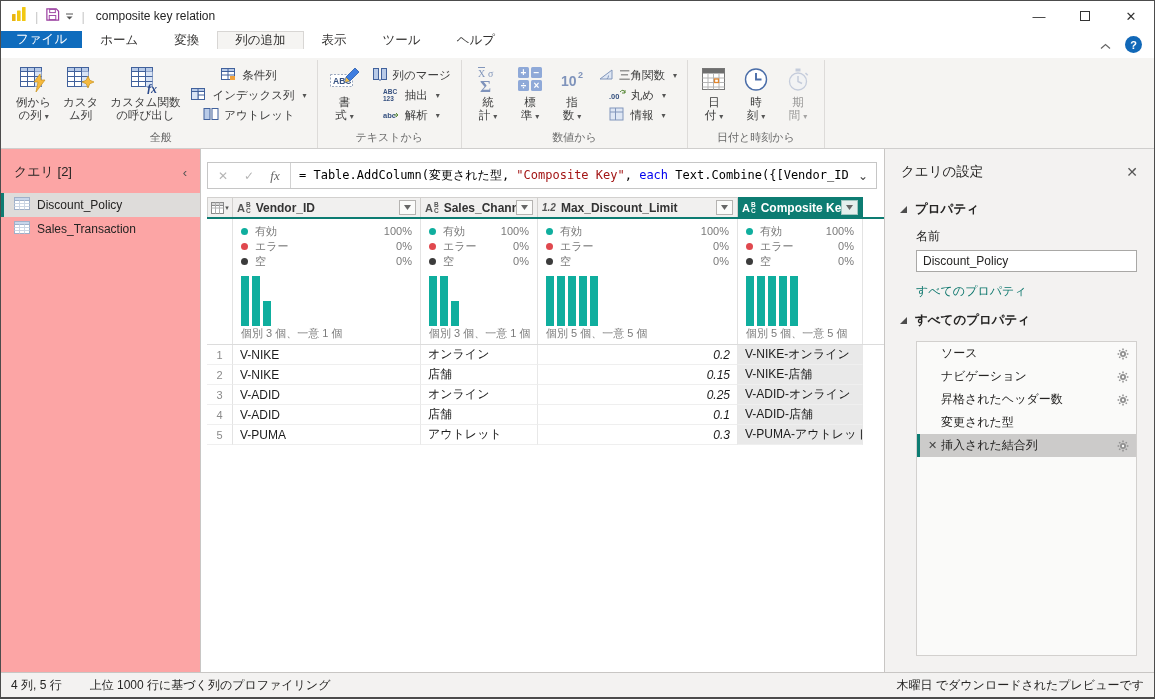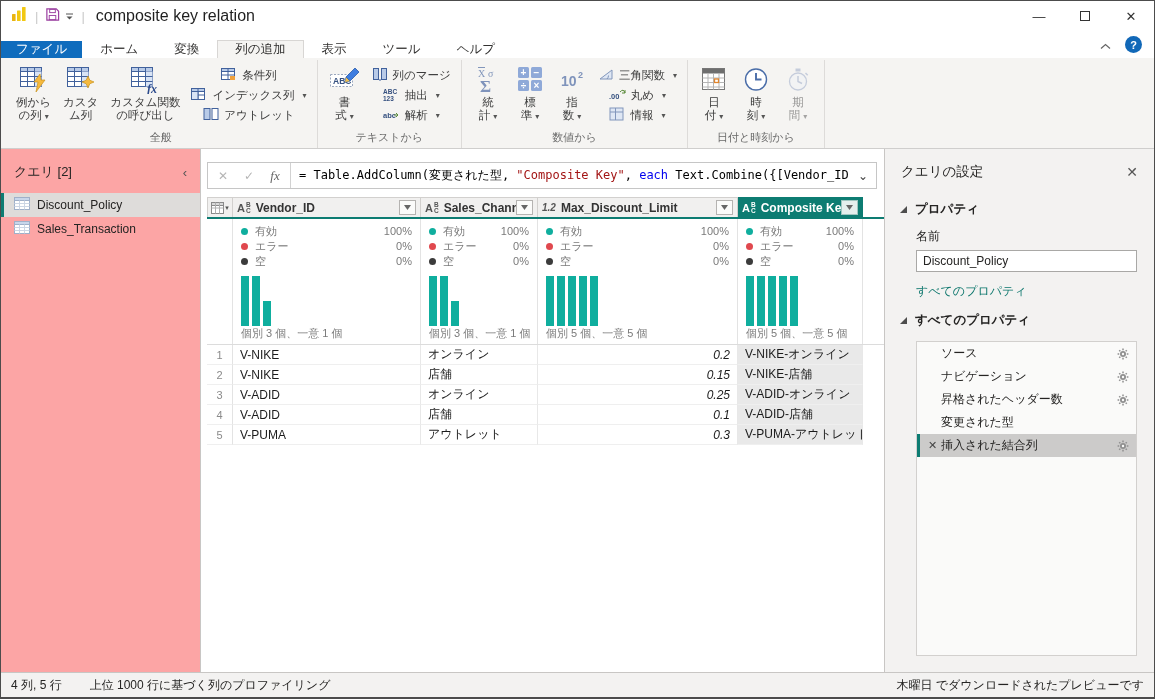--- a/index.html
+++ b/index.html
@@ -2,28 +2,28 @@
 <html><head>
 <meta charset="utf-8">
 <style>
   *{margin:0;padding:0;box-sizing:border-box;}
   body{font-family:"Liberation Sans","DejaVu Sans",sans-serif;background:#d8d8d8;}
   .window{width:1155px;height:699px;border:1px solid #4c4c4c;border-bottom-width:2px;background:#fff;display:flex;flex-direction:column;overflow:hidden;}
 
   
   .titlebar{height:30px;flex:0 0 auto;display:flex;align-items:center;padding-left:9px;background:#fff;}
   .tb-sep{color:#c9c9c9;margin:0 7px;font-size:13px;}
-  .tb-title{font-size:16px;color:#1f1f1f;margin-left:4px;}
+  .tb-title{font-size:12px;color:#1f1f1f;margin-left:4px;}
   .tb-controls{margin-left:auto;display:flex;height:100%;}
   .tb-btn{width:46px;height:100%;display:flex;align-items:center;justify-content:center;font-size:13px;color:#333;cursor:default;}
   .max-box{width:10px;height:10px;border:1.2px solid #333;display:inline-block;}
   .qat-arrow{display:flex;flex-direction:column;align-items:center;margin-left:5px;}
 
   
-  .menubar{height:27px;flex:0 0 auto;display:flex;align-items:flex-end;background:#fff;position:relative;}
+  .menubar{height:27px;flex:0 0 auto;display:flex;align-items:flex-start;background:#fff;position:relative;}
   .file-tab{background:#0f6cbd;color:#fff;font-size:12.5px;padding:0 15px;display:flex;align-items:center;}
   .mtab{font-size:12.5px;color:#323130;padding:0 17px;display:flex;align-items:center;border:1px solid transparent;border-bottom:none;}
   .mtab.active{background:#f5f4f2;border-color:#d8d6d4;}
   .menubar-right{position:absolute;right:12px;top:0;height:100%;display:flex;gap:14px;align-items:center;}
   .help-circle{width:17px;height:17px;border-radius:50%;background:#1168b8;color:#fff;font-size:11px;font-weight:bold;display:flex;align-items:center;justify-content:center;}
 
   
   .ribbon{height:91px;flex:0 0 auto;background:#f5f4f2;border-bottom:1px solid #cfcecd;display:flex;padding:2px 4px 0 4px;}
   .rgroup{display:flex;flex-direction:column;padding:0 5px;border-right:1px solid #dddbd9;}
   .rgroup-content{display:flex;flex:1;align-items:flex-start;}

